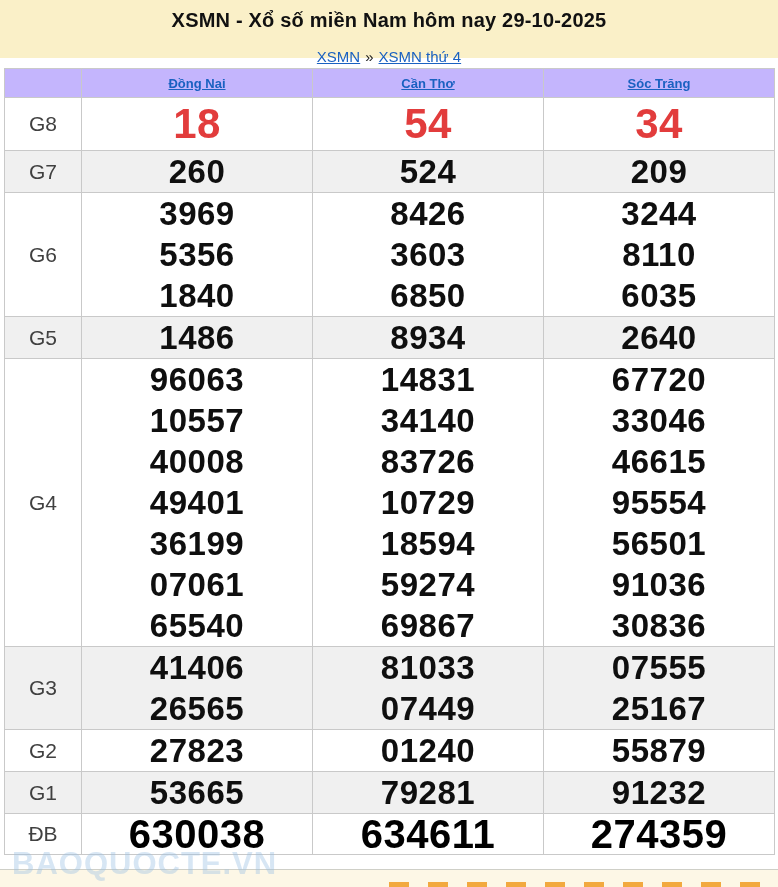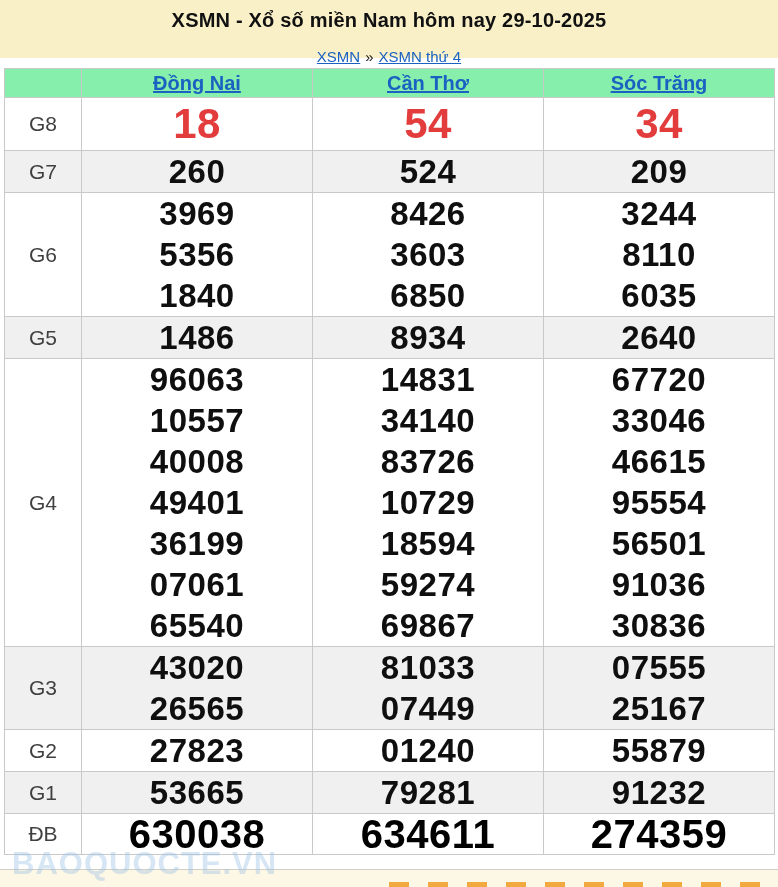--- a/index.html
+++ b/index.html
@@ -39,23 +39,23 @@
     margin:10px 4px 0 4px;
     width:770px;
     border-collapse:collapse;
     table-layout:fixed;
   }
   table.results th, table.results td{
     border:1px solid #c9c9c9;
     padding:0;
   }
   table.results thead th{
-    background:#86efac;
+    background:#c4b5fd;
     height:28px;
-    font-size:20px;
+    font-size:13px;
   }
   table.results thead a{
     color:#1a61c1;
     font-weight:bold;
     text-decoration:underline;
     cursor:pointer;
   }
   td.label{
     text-align:center;
     font-size:21px;
@@ -221,21 +221,21 @@
           <div class="num">46615</div>
           <div class="num">95554</div>
           <div class="num">56501</div>
           <div class="num">91036</div>
           <div class="num">30836</div>
         </td>
       </tr>
       <tr class="alt style-normal">
         <td class="label">G3</td>
         <td class="vals">
-          <div class="num">43020</div>
+          <div class="num">41406</div>
           <div class="num">26565</div>
         </td>
         <td class="vals">
           <div class="num">81033</div>
           <div class="num">07449</div>
         </td>
         <td class="vals">
           <div class="num">07555</div>
           <div class="num">25167</div>
         </td>

